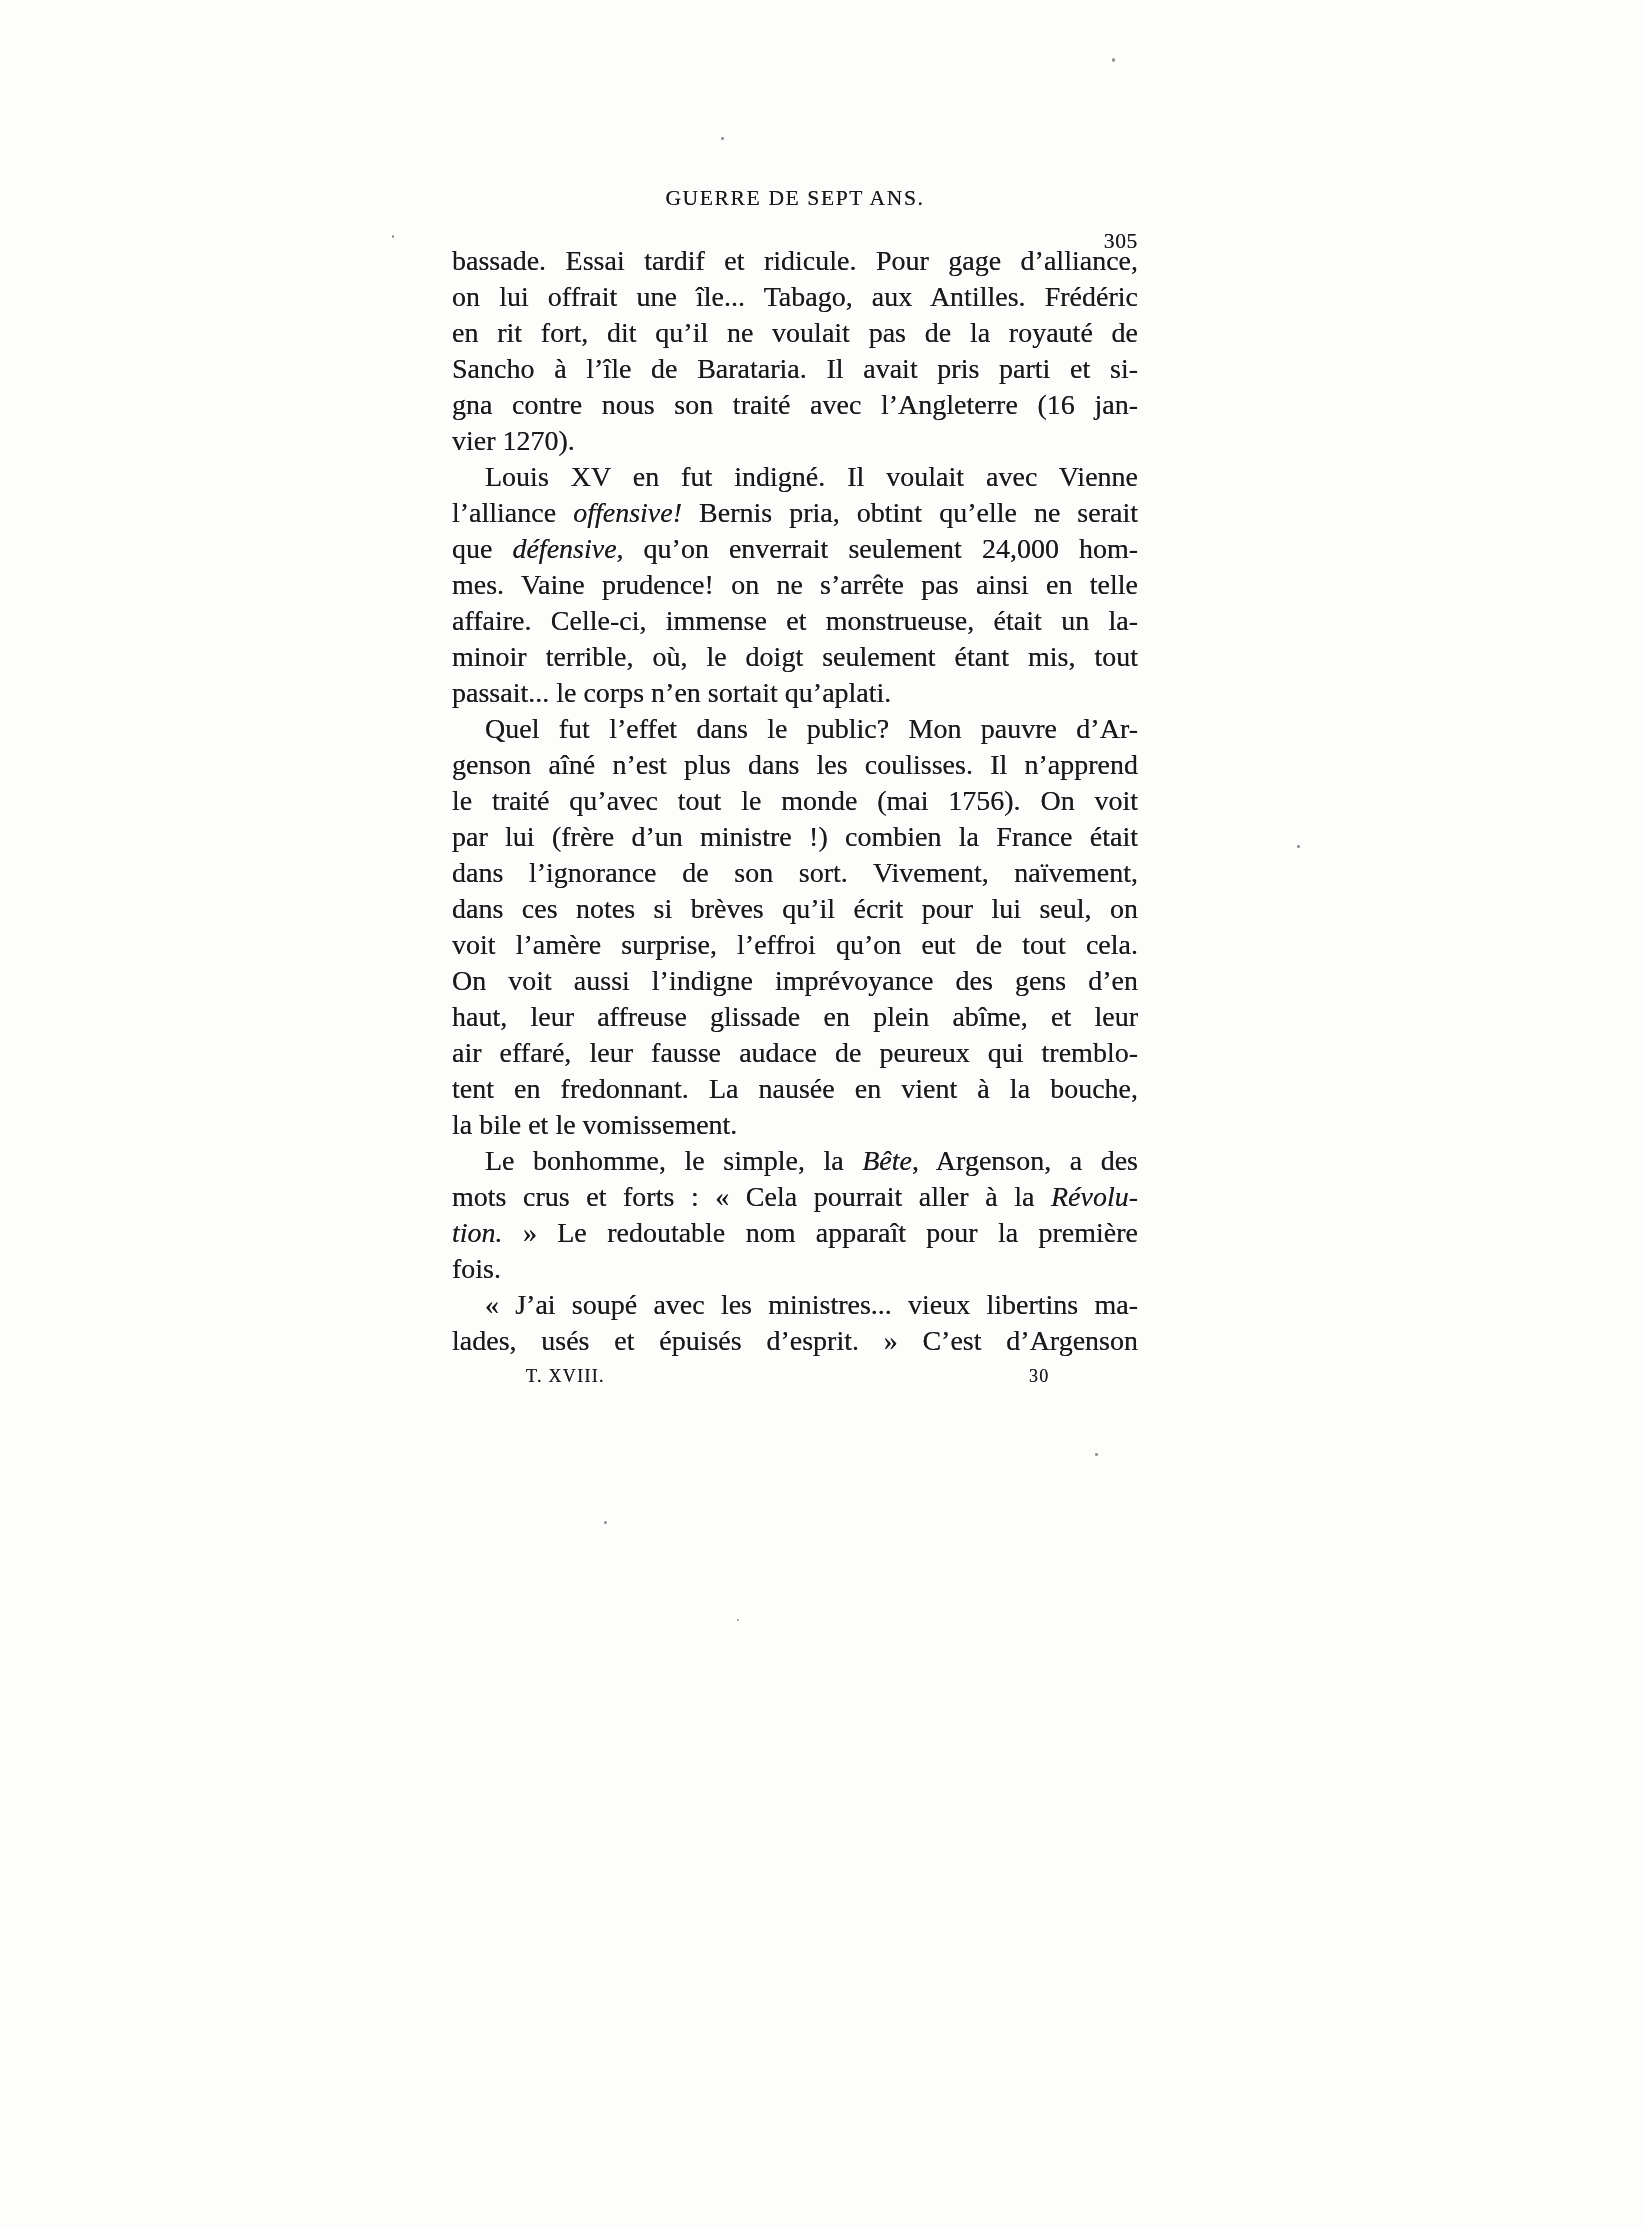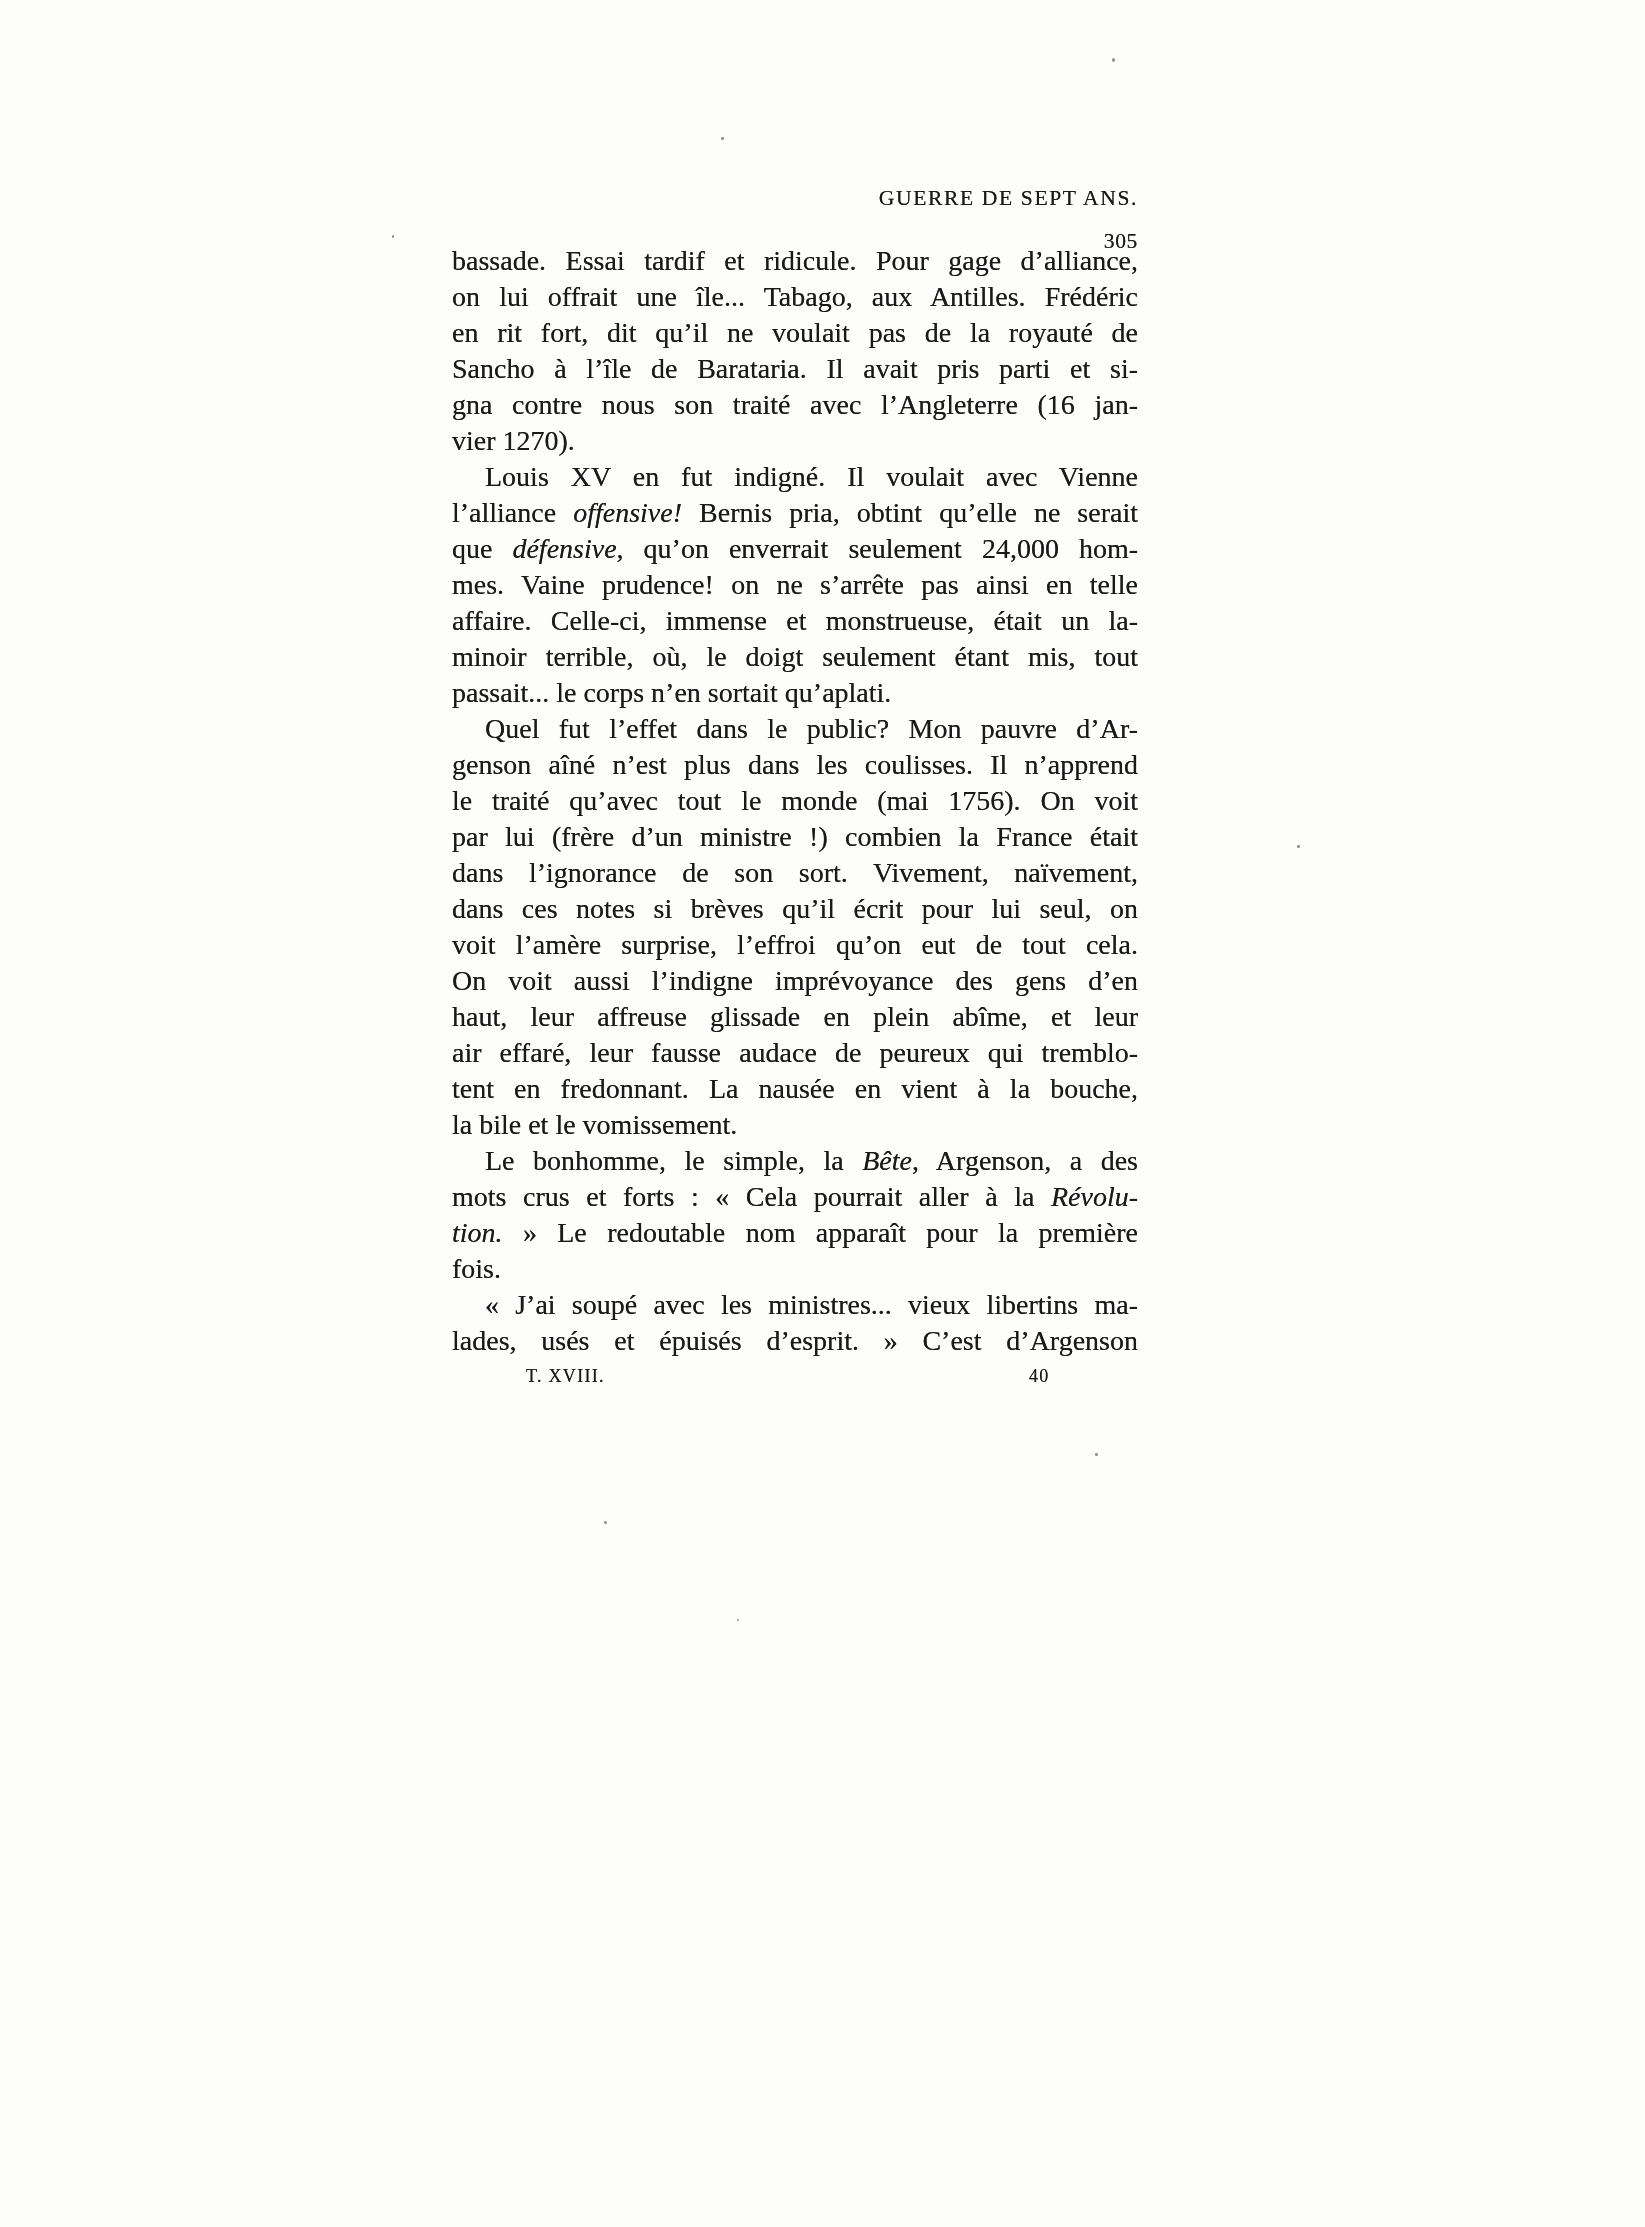--- a/index.html
+++ b/index.html
@@ -22,21 +22,21 @@
     top: 185px;
     width: 686px;
     height: 29px;
     font-size: 21.6px;
     line-height: 27px;
     letter-spacing: 1.6px;
     text-shadow: 0 0 0.5px rgba(20,20,20,0.75);
   }
   .running-title {
     display: block;
-    text-align: right;
+    text-align: center;
   }
   .page-number {
     position: absolute;
     right: 0px;
     top: 0px;
     letter-spacing: 0.6px;
     margin-top: 43px;
   }
   .text-block {
     position: absolute;
@@ -115,21 +115,21 @@
       <div class="line fill indent"><span>Le bonhomme, le simple, la </span><span class="it">Bête</span><span>, Argenson, a des</span></div>
       <div class="line fill"><span>mots crus et forts : « Cela pourrait aller à la </span><span class="it">Révolu-</span></div>
       <div class="line fill"><span class="it">tion.</span><span> » Le redoutable nom apparaît pour la première</span></div>
       <div class="line last"><span>fois.</span></div>
       <div class="line fill indent"><span>« J’ai soupé avec les ministres... vieux libertins ma-</span></div>
       <div class="line fill"><span>lades, usés et épuisés d’esprit. » C’est d’Argenson</span></div>
     </div>
 
   <div class="page-footer">
     <span class="volume-label">T. XVIII.</span>
-    <span class="sheet-number">40</span>
+    <span class="sheet-number">30</span>
   </div>
 
   <div class="speck" style="left:1112px;top:58px;width:3.2px;height:3.8px;"></div>
   <div class="speck" style="left:721px;top:137px;width:2.5px;height:2.5px;"></div>
   <div class="speck" style="left:392px;top:235px;width:1.9px;height:2.5px;"></div>
   <div class="speck" style="left:1297px;top:845px;width:2.5px;height:2.5px;"></div>
   <div class="speck" style="left:1095px;top:1453px;width:2.5px;height:2.5px;"></div>
   <div class="speck" style="left:604px;top:1521px;width:2.5px;height:3.2px;"></div>
   <div class="speck" style="left:737px;top:1619px;width:1.9px;height:1.9px;"></div>
 

